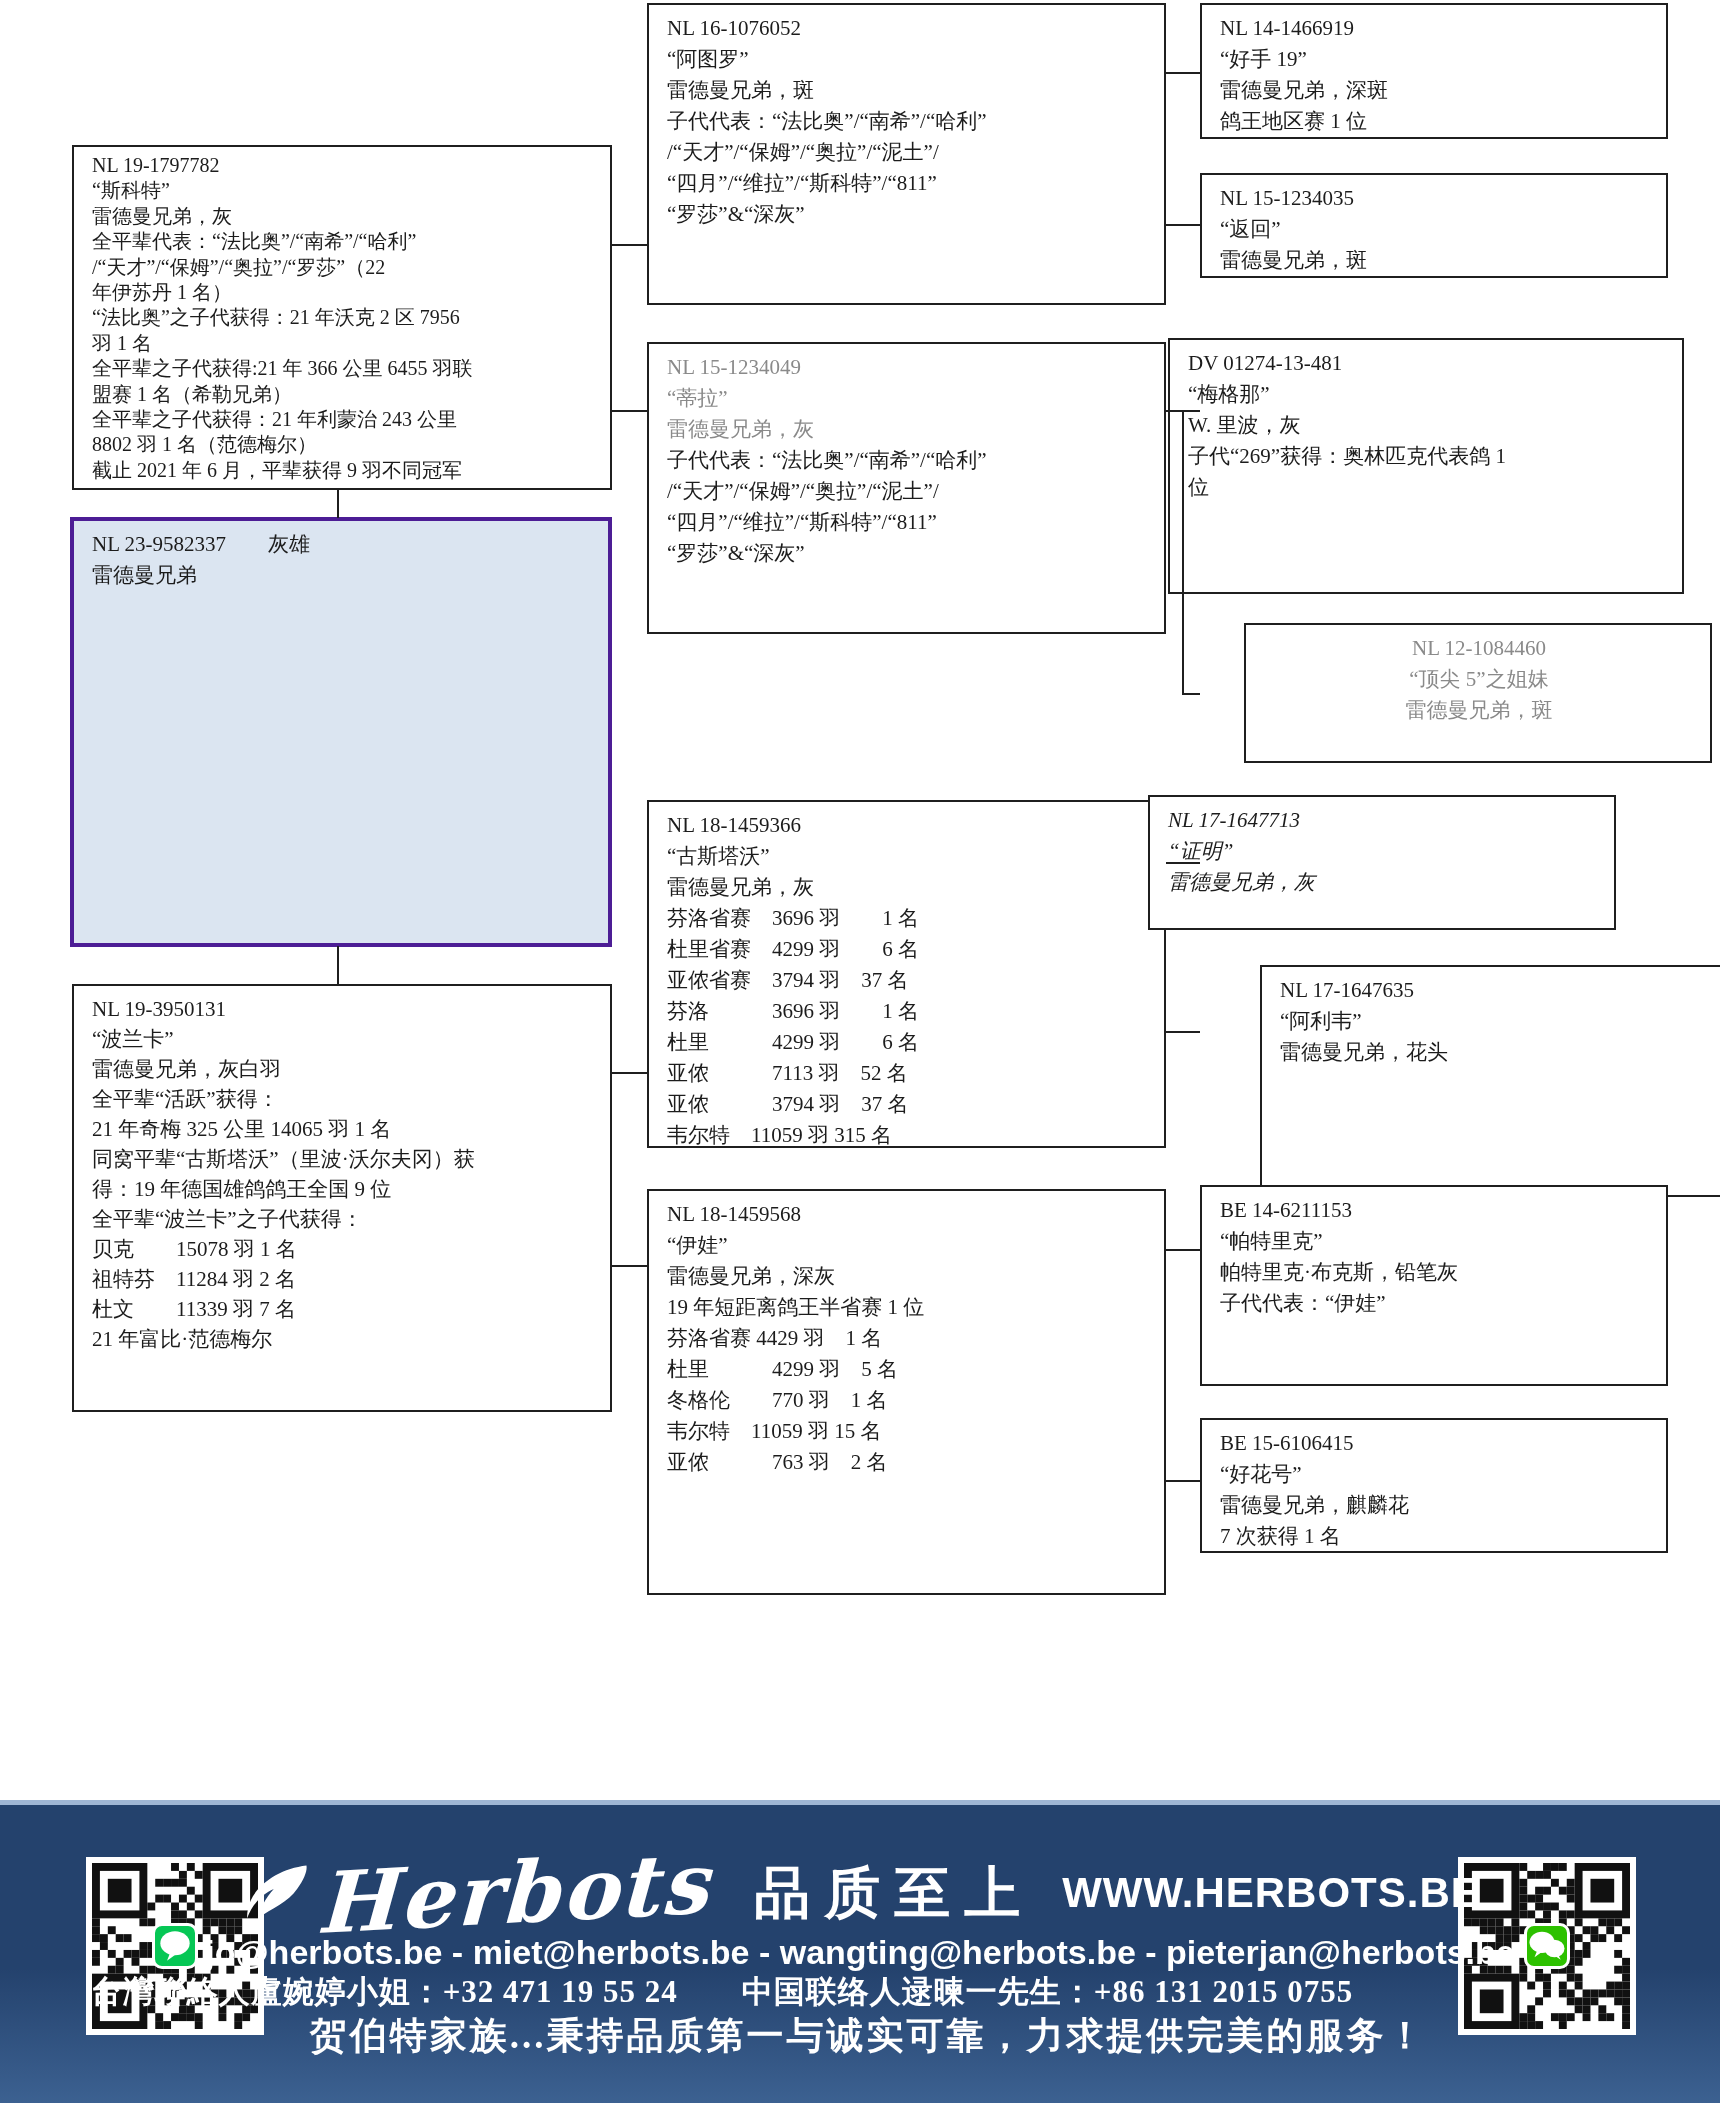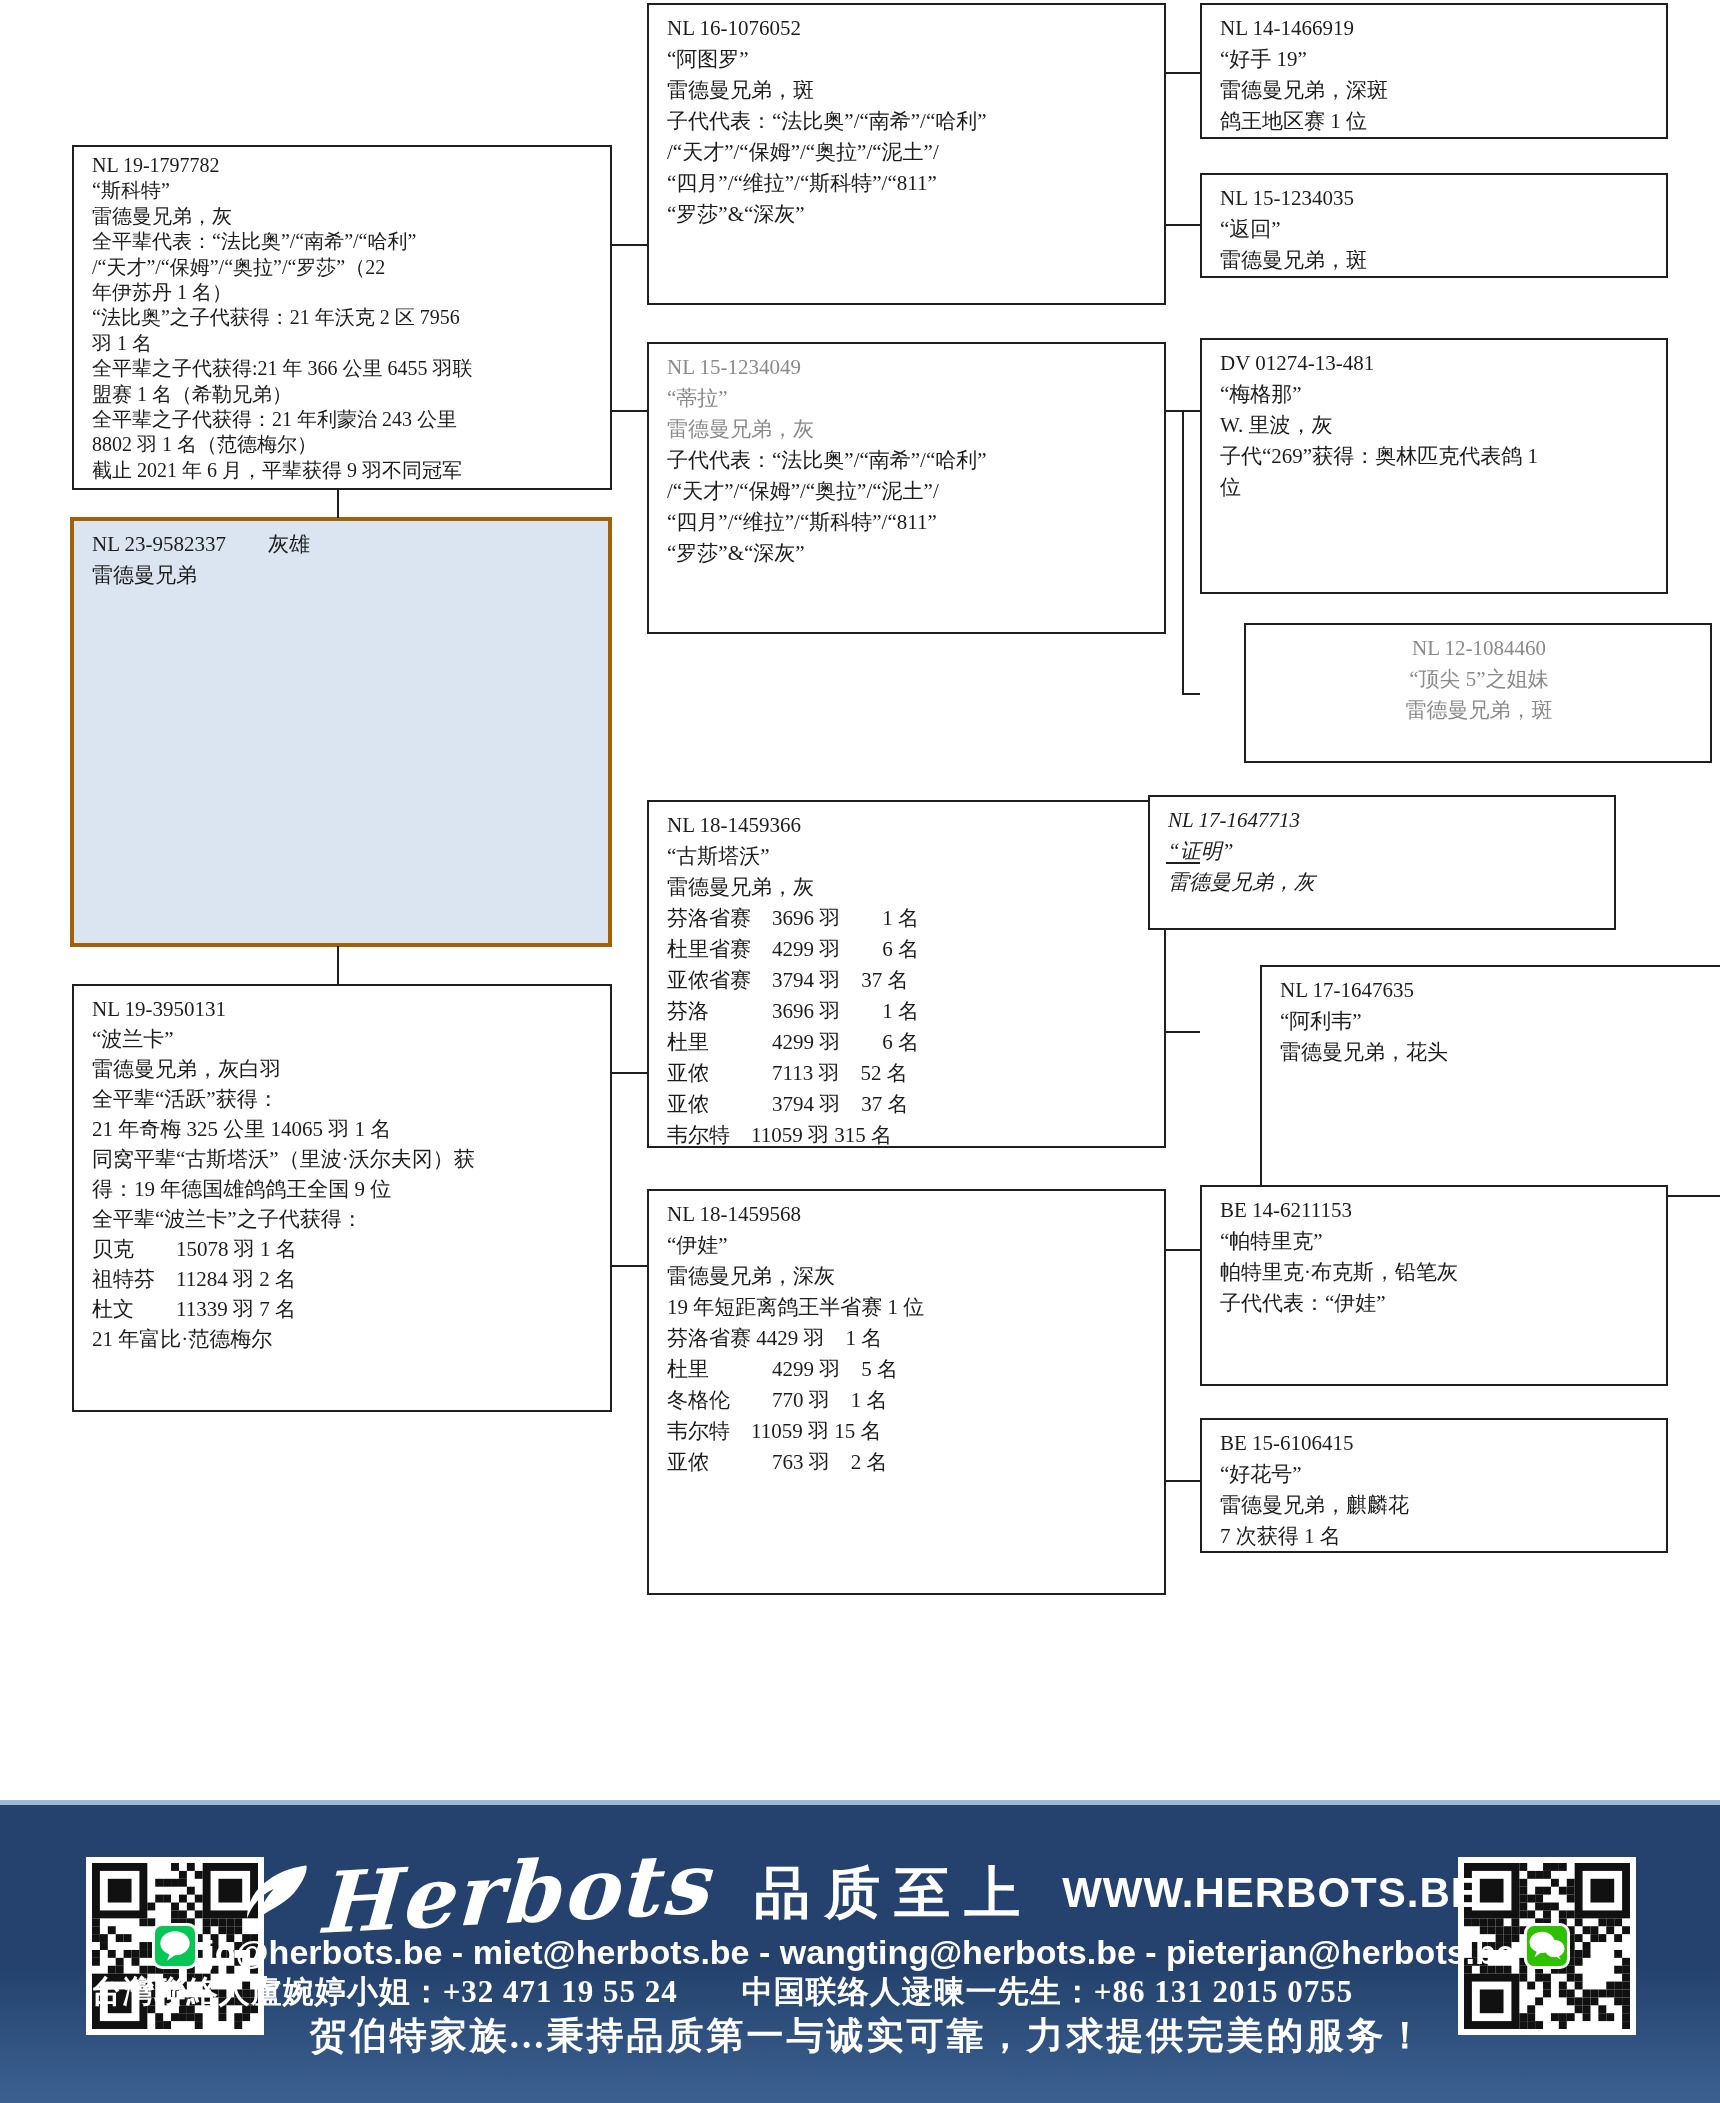--- a/index.html
+++ b/index.html
@@ -11,21 +11,21 @@
   }
   *{margin:0;padding:0;box-sizing:border-box;}
   body{background:#ffffff;width:1720px;height:2103px;position:relative;
        font-family:"Liberation Serif","DejaVu Serif",serif;color:var(--ink);}
   #page{position:absolute;inset:0;width:1720px;height:2103px;background:#fff;overflow:hidden;}
 
   .box{position:absolute;background:#fff;border:2px solid #1f1f1f;
        padding:8px 16px 6px 18px;font-size:21px;line-height:31px;white-space:pre;}
   .box.dense{line-height:25.4px;font-size:20px;padding-top:6px;}
   .box.mid{line-height:30px;}
-  .box.highlight{background:var(--hl);border:4px solid #a16207;}
+  .box.highlight{background:var(--hl);border:4px solid #4c1d95;}
   .line{white-space:pre;}
   .line.muted{color:var(--muted);}
 
   .connector{position:absolute;background:#1f1f1f;}
 
   
   #footer{position:absolute;left:0;top:1800px;width:1720px;height:303px;
           background:linear-gradient(180deg,var(--navy) 0%,var(--navy) 55%,var(--navy-light) 100%);
           border-top:5px solid #9fb6d4;color:#fff;}
   .qr-wrap{position:absolute;width:178px;height:178px;background:#fff;padding:6px;}
@@ -55,21 +55,21 @@
   <div id="boxes">
       <div class="box dense" style="left: 72px; top: 145px; width: 540px; height: 345px;"><div class="line">NL 19-1797782</div><div class="line">“斯科特”</div><div class="line">雷德曼兄弟，灰</div><div class="line">全平辈代表：“法比奥”/“南希”/“哈利”</div><div class="line">/“天才”/“保姆”/“奥拉”/“罗莎”（22</div><div class="line">年伊苏丹 1 名）</div><div class="line">“法比奥”之子代获得：21 年沃克 2 区 7956</div><div class="line">羽 1 名</div><div class="line">全平辈之子代获得:21 年 366 公里 6455 羽联</div><div class="line">盟赛 1 名（希勒兄弟）</div><div class="line">全平辈之子代获得：21 年利蒙治 243 公里</div><div class="line">8802 羽 1 名（范德梅尔）</div><div class="line">截止 2021 年 6 月，平辈获得 9 羽不同冠军</div></div>
       <div class="box highlight" style="left: 70px; top: 517px; width: 542px; height: 430px;"><div class="line">NL 23-9582337　　灰雄</div><div class="line">雷德曼兄弟</div></div>
       <div class="box mid" style="left: 72px; top: 984px; width: 540px; height: 428px;"><div class="line">NL 19-3950131</div><div class="line">“波兰卡”</div><div class="line">雷德曼兄弟，灰白羽</div><div class="line">全平辈“活跃”获得：</div><div class="line">21 年奇梅 325 公里 14065 羽 1 名</div><div class="line">同窝平辈“古斯塔沃”（里波·沃尔夫冈）获</div><div class="line">得：19 年德国雄鸽鸽王全国 9 位</div><div class="line">全平辈“波兰卡”之子代获得：</div><div class="line">贝克　　15078 羽 1 名</div><div class="line">祖特芬　11284 羽 2 名</div><div class="line">杜文　　11339 羽 7 名</div><div class="line">21 年富比·范德梅尔</div></div>
       <div class="box " style="left: 647px; top: 3px; width: 519px; height: 302px;"><div class="line">NL 16-1076052</div><div class="line">“阿图罗”</div><div class="line">雷德曼兄弟，斑</div><div class="line">子代代表：“法比奥”/“南希”/“哈利”</div><div class="line">/“天才”/“保姆”/“奥拉”/“泥土”/</div><div class="line">“四月”/“维拉”/“斯科特”/“811”</div><div class="line">“罗莎”&amp;“深灰”</div></div>
       <div class="box " style="left: 647px; top: 342px; width: 519px; height: 292px;"><div class="line muted">NL 15-1234049</div><div class="line muted">“蒂拉”</div><div class="line muted">雷德曼兄弟，灰</div><div class="line">子代代表：“法比奥”/“南希”/“哈利”</div><div class="line">/“天才”/“保姆”/“奥拉”/“泥土”/</div><div class="line">“四月”/“维拉”/“斯科特”/“811”</div><div class="line">“罗莎”&amp;“深灰”</div></div>
       <div class="box " style="left: 647px; top: 800px; width: 519px; height: 348px;"><div class="line">NL 18-1459366</div><div class="line">“古斯塔沃”</div><div class="line">雷德曼兄弟，灰</div><div class="line">芬洛省赛　3696 羽　　1 名</div><div class="line">杜里省赛　4299 羽　　6 名</div><div class="line">亚侬省赛　3794 羽　37 名</div><div class="line">芬洛　　　3696 羽　　1 名</div><div class="line">杜里　　　4299 羽　　6 名</div><div class="line">亚侬　　　7113 羽　52 名</div><div class="line">亚侬　　　3794 羽　37 名</div><div class="line">韦尔特　11059 羽 315 名</div></div>
       <div class="box " style="left: 647px; top: 1189px; width: 519px; height: 406px;"><div class="line">NL 18-1459568</div><div class="line">“伊娃”</div><div class="line">雷德曼兄弟，深灰</div><div class="line">19 年短距离鸽王半省赛 1 位</div><div class="line">芬洛省赛 4429 羽　1 名</div><div class="line">杜里　　　4299 羽　5 名</div><div class="line">冬格伦　　770 羽　1 名</div><div class="line">韦尔特　11059 羽 15 名</div><div class="line">亚侬　　　763 羽　2 名</div></div>
       <div class="box " style="left: 1200px; top: 3px; width: 468px; height: 136px;"><div class="line">NL 14-1466919</div><div class="line">“好手 19”</div><div class="line">雷德曼兄弟，深斑</div><div class="line">鸽王地区赛 1 位</div></div>
       <div class="box " style="left: 1200px; top: 173px; width: 468px; height: 105px;"><div class="line">NL 15-1234035</div><div class="line">“返回”</div><div class="line">雷德曼兄弟，斑</div></div>
-      <div class="box " style="left: 1200px; top: 338px; width: 468px; height: 256px;"><div class="line">DV 01274-13-481</div><div class="line">“梅格那”</div><div class="line">W. 里波，灰</div><div class="line">子代“269”获得：奥林匹克代表鸽 1</div><div class="line">位</div></div>
+      <div class="box " style="left: 1168px; top: 338px; width: 516px; height: 256px;"><div class="line">DV 01274-13-481</div><div class="line">“梅格那”</div><div class="line">W. 里波，灰</div><div class="line">子代“269”获得：奥林匹克代表鸽 1</div><div class="line">位</div></div>
       <div class="box " style="left: 1244px; top: 623px; width: 468px; height: 140px; text-align: center;"><div class="line muted">NL 12-1084460</div><div class="line muted">“顶尖 5”之姐妹</div><div class="line muted">雷德曼兄弟，斑</div></div>
       <div class="box " style="left: 1148px; top: 795px; width: 468px; height: 135px; font-style: italic;"><div class="line">NL 17-1647713</div><div class="line">“证明”</div><div class="line">雷德曼兄弟，灰</div></div>
       <div class="box " style="left: 1260px; top: 965px; width: 468px; height: 232px;"><div class="line">NL 17-1647635</div><div class="line">“阿利韦”</div><div class="line">雷德曼兄弟，花头</div></div>
       <div class="box " style="left: 1200px; top: 1185px; width: 468px; height: 201px;"><div class="line">BE 14-6211153</div><div class="line">“帕特里克”</div><div class="line">帕特里克·布克斯，铅笔灰</div><div class="line">子代代表：“伊娃”</div></div>
       <div class="box " style="left: 1200px; top: 1418px; width: 468px; height: 135px;"><div class="line">BE 15-6106415</div><div class="line">“好花号”</div><div class="line">雷德曼兄弟，麒麟花</div><div class="line">7 次获得 1 名</div></div>
     </div>
   <div id="lines">
       <div class="connector" style="left: 612px; top: 244px; width: 35px; height: 2px;"></div>
       <div class="connector" style="left: 612px; top: 410px; width: 35px; height: 2px;"></div>
       <div class="connector" style="left: 337px; top: 490px; width: 2px; height: 28px;"></div>

